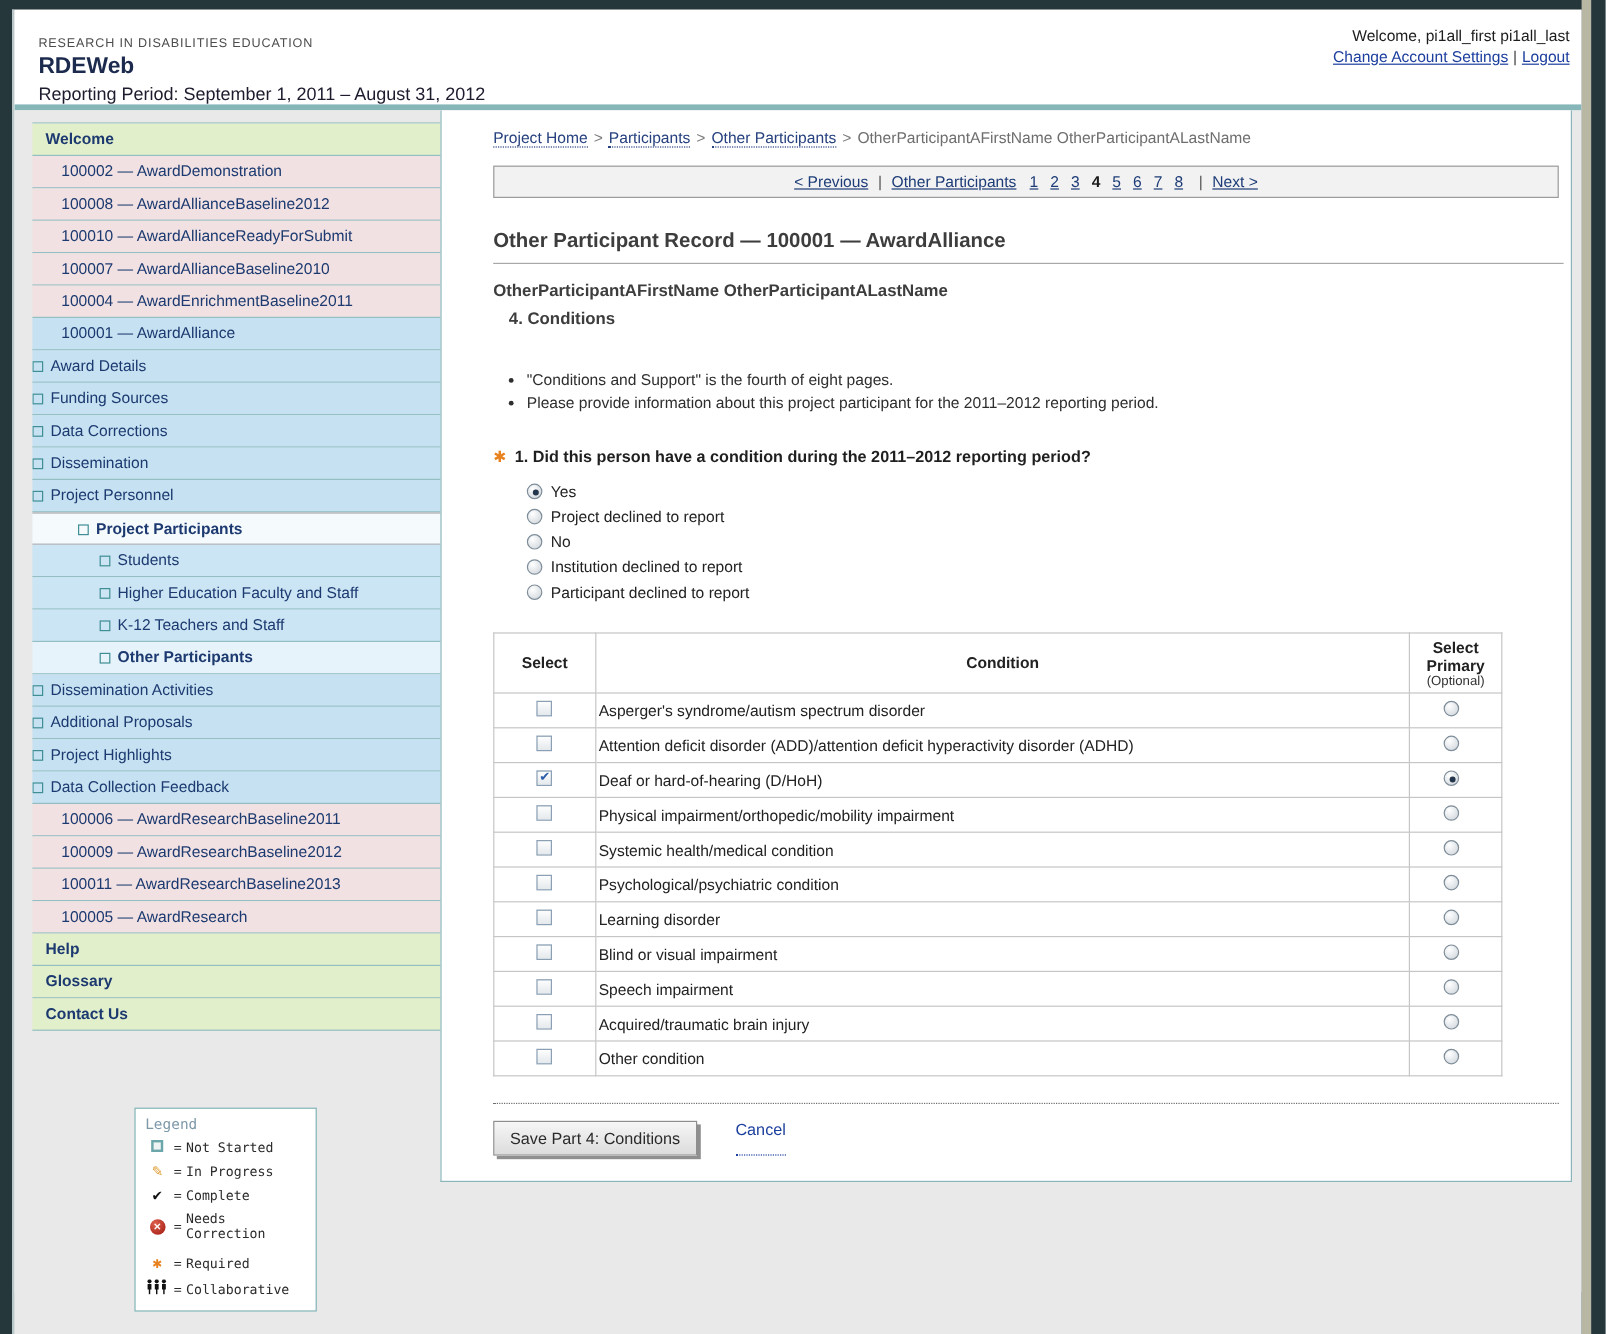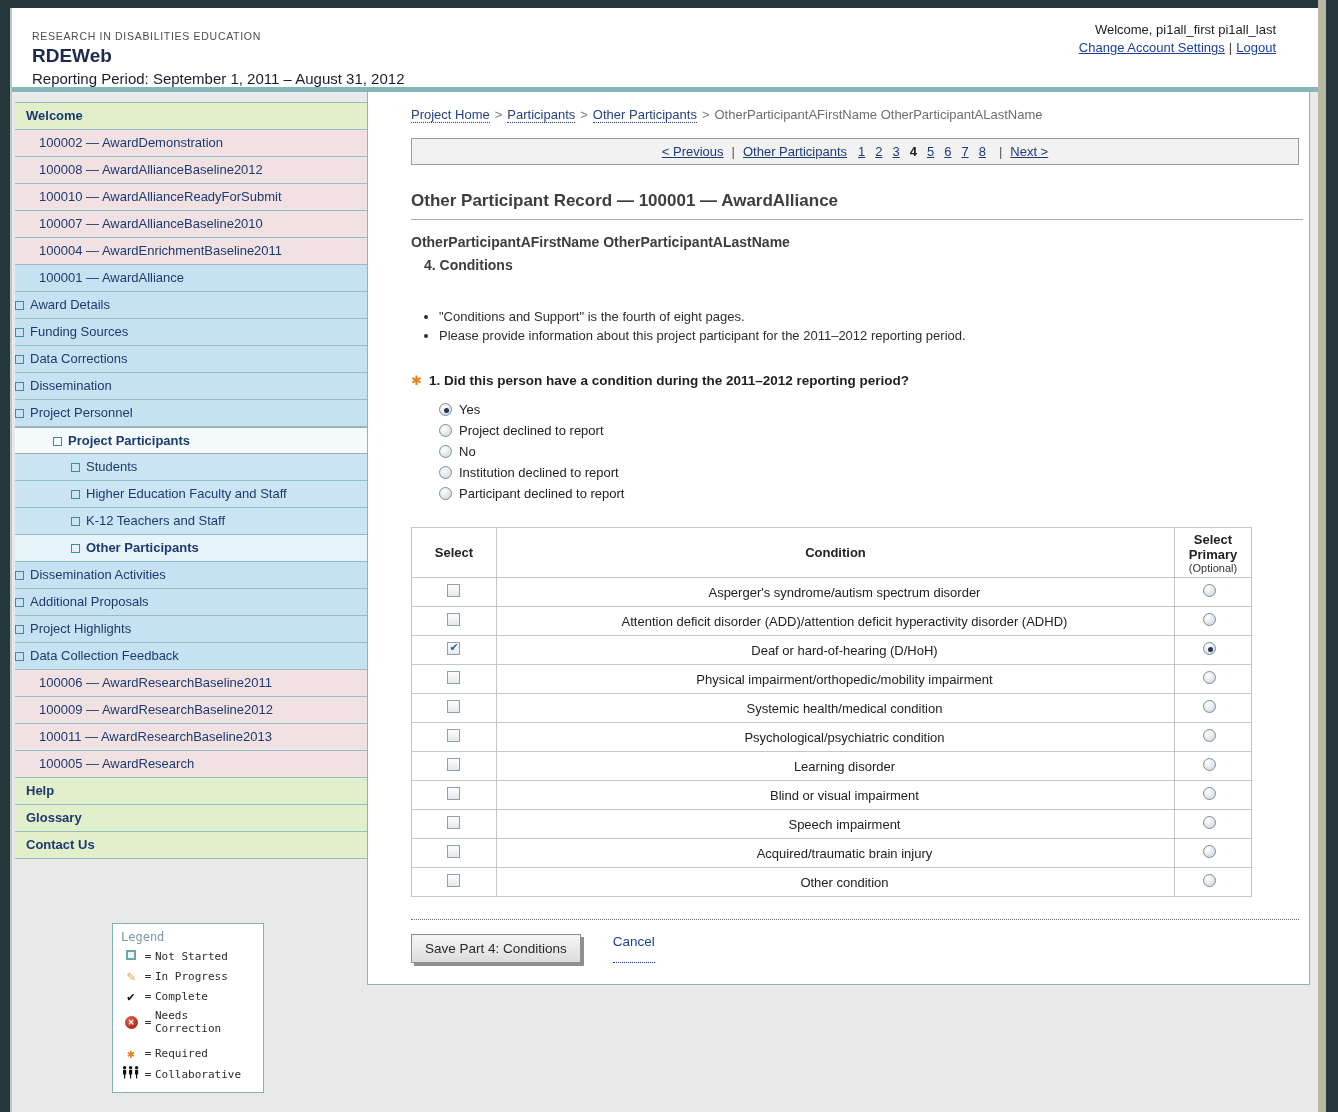--- a/index.html
+++ b/index.html
@@ -11,31 +11,31 @@
   .page { position:absolute; left:10px; top:8px; width:1308px; height:1104px; background:#e8e9e8;
           border-left:2px solid #b9c7c8; overflow:hidden; }
 
   
   .app-header { position:relative; height:84px; background:#ffffff; border-bottom:5px solid #87b6b9; }
   .hdr-left { position:absolute; left:20px; top:22px; }
   .eyebrow { font-size:10.5px; letter-spacing:.7px; color:#4d4d4d; }
   .app-name { font-size:19px; font-weight:bold; color:#1b2a4d; margin-top:3px; }
   .reporting { font-size:15px; color:#1c1c2e; margin-top:3px; }
   .collection { font-size:13px; color:#20202c; margin-top:10px; }
-  .hdr-right { position:absolute; right:42px; top:14px; text-align:right; font-size:13px; }
+  .hdr-right { position:absolute; right:10px; top:14px; text-align:right; font-size:13px; }
   .hdr-welcome { color:#1c1c1c; margin-bottom:3px; }
   .hdr-links a { color:#1c3e9d; text-decoration:underline; cursor:pointer; }
   .hdr-links .pipe { color:#444; margin:0 4px; }
 
   
   .body-row { position:relative; height:985px; background:#e8e9e8; }
 
   
   .sidebar { position:absolute; left:0; top:0; width:358px; height:100%; background:#e8e9e8; }
-  .nav { margin:10px 0 0 3px; width:357px; border-top:1px solid #93bfc2; }
+  .nav { margin:10px 0 0 15px; width:357px; border-top:1px solid #93bfc2; }
   .nav-row { position:relative; height:27px; line-height:26px; border-bottom:1px solid #93bfc2;
              font-size:13px; color:#1c3a70; cursor:pointer; white-space:nowrap; overflow:hidden; }
   .nav-row .box-icon { display:inline-block; width:9px; height:9px; border:1px solid #3f8e94;
                        margin-right:6px; vertical-align:-1px; background:transparent; }
   .t-section { background:#e2efcb; font-weight:bold; padding-left:11px; }
   .t-award { background:#f1e1e2; padding-left:24px; }
   .t-award-open { background:#c6e2f2; padding-left:24px; }
   .t-sub { background:#c6e2f2; }
   .t-subsub { background:#cbe5f4; padding-left:56px; }
   .t-sub-selected { background:#f5fafd; padding-left:38px; font-weight:bold;
@@ -101,21 +101,21 @@
 
   table.cond { margin-top:26px; border-collapse:collapse; width:841px; font-size:13px; color:#222; }
   table.cond th, table.cond td { border:1px solid #c6c6c6; }
   th.h-select { width:85px; font-size:13px; }
   th.h-cond { width:679px; }
   th.h-prim { width:77px; }
   table.cond thead th { height:50px; text-align:center; vertical-align:middle; font-weight:bold; background:#fff; }
   .opt-note { font-size:11px; font-weight:normal; color:#333; }
   table.cond tbody td { height:29px; }
   td.c-select, td.c-prim { text-align:center; vertical-align:middle; }
-  td.c-cond { padding-left:18px;text-align:center; }
+  td.c-cond { padding-left:2px; }
 
   .dotted-rule { width:888px; border:none; border-top:1px dotted #6e6e6e; margin-top:22px; }
   .actions { margin-top:14px; display:flex; }
   .save-btn { font-family:"Liberation Sans",sans-serif; font-size:13.5px; color:#2a2a2a;
               background:linear-gradient(#f6f6f6,#dcdcdc); border:1px solid #8e8e8e;
               padding:6px 13px; cursor:pointer; box-shadow:3px 3px 0 #8f8f8f; }
   .cancel-link { margin-left:32px; font-size:13.5px; color:#1c3e9d; border-bottom:1px dotted #1c3e9d;
                  cursor:pointer; text-decoration:none; }
 </style>
 </head>

